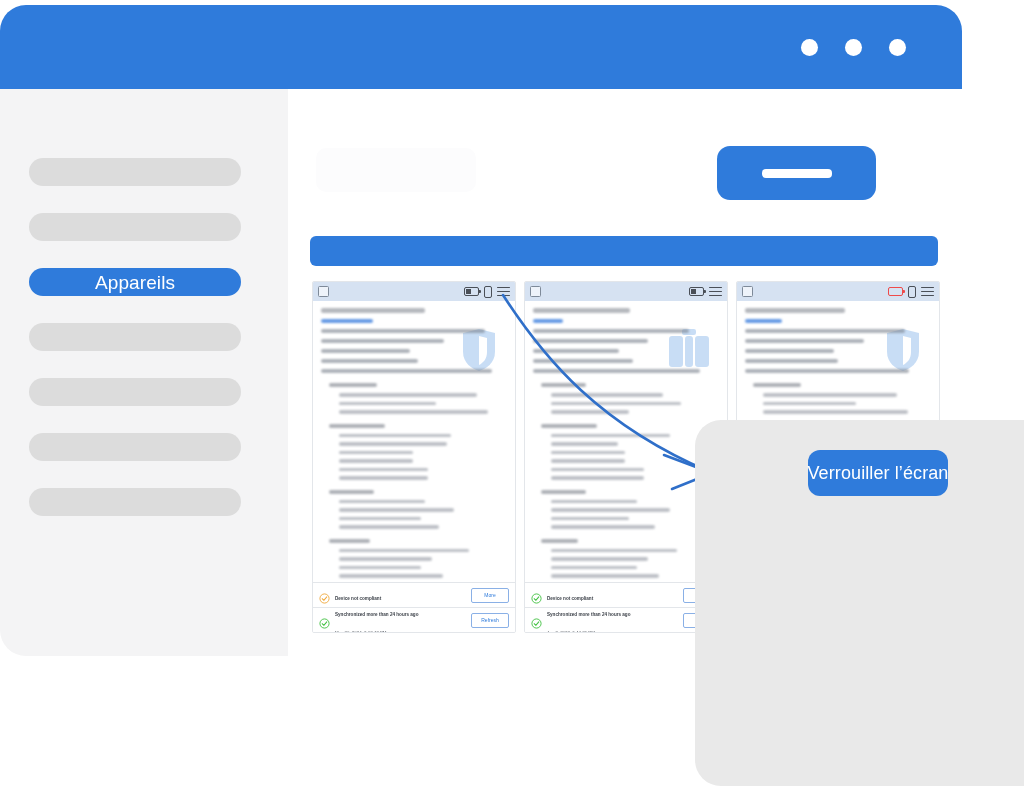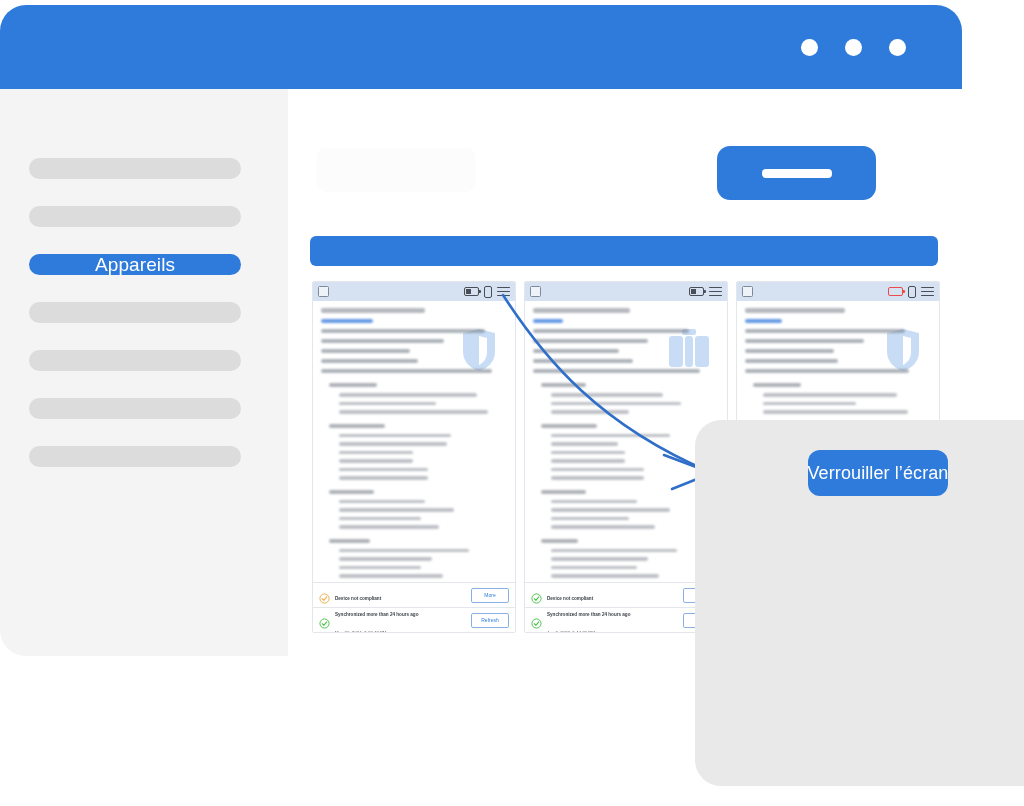--- a/index.html
+++ b/index.html
@@ -65,21 +65,21 @@
     border-bottom-left-radius: 26px;
   }
   .nav-list {
     position: absolute;
     left: 0; top: 0;
     width: 100%;
     padding-top: 69px;
     box-sizing: border-box;
   }
   .nav-item {
-    height: 21px;
+    height: 28px;
     margin: 0 47px 27px 29px;
     border-radius: 18px;
     background: #dcdcdc;
     display: flex;
     align-items: center;
     justify-content: center;
   }
   .nav-item.active {
     background: #2f7bdb;
   }

